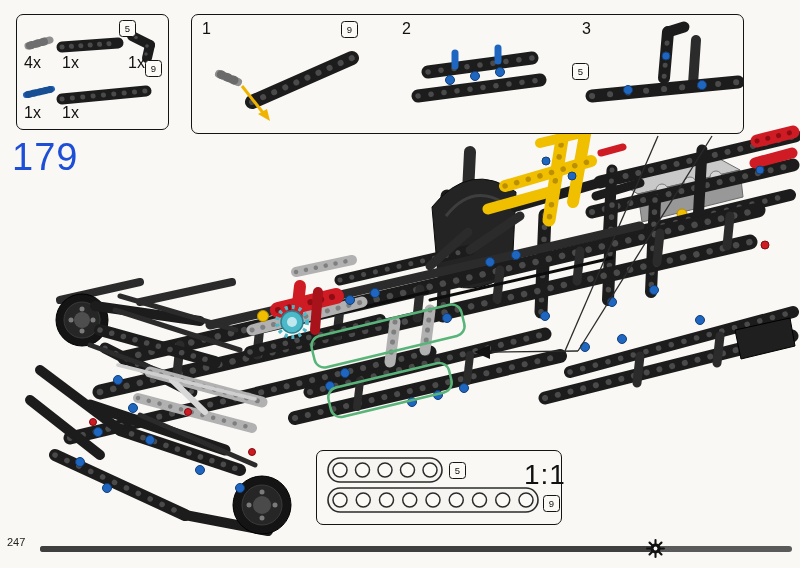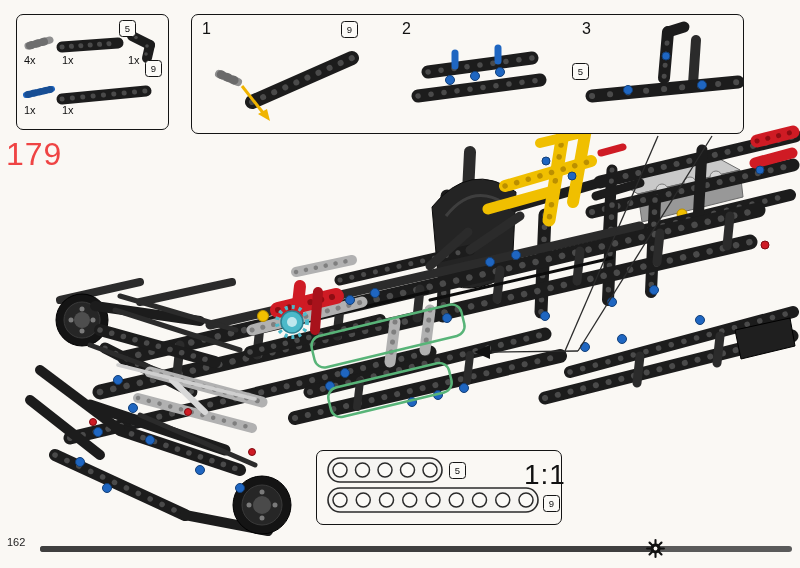--- a/index.html
+++ b/index.html
@@ -8,23 +8,23 @@
     background:#faf8f4;color:#111;
     font-family:"Liberation Sans", sans-serif;
   }
   .panel{position:absolute;border:1.4px solid #141414;border-radius:7px;background:#faf8f4;box-sizing:border-box;z-index:4}
   .ovl{position:absolute;z-index:6}
   .lbl{position:absolute;z-index:8;white-space:nowrap}
   .badge{
     position:absolute;z-index:9;width:15px;height:15px;border:1.2px solid #141414;border-radius:3.5px;
     background:#fbfaf7;font-size:9.5px;line-height:15px;text-align:center;color:#111
   }
-  .count{position:absolute;z-index:9;font-size:11px;color:#111}
+  .count{position:absolute;z-index:9;font-size:16px;color:#111}
   .stepnum{position:absolute;z-index:9;font-size:16px;color:#111}
-  #step-number{left:6px;top:136px;font-size:32px;letter-spacing:1px;color:#ef4444}
+  #step-number{left:12px;top:136px;font-size:38px;letter-spacing:1px;color:#1d4ed8}
   #scale-label{left:524px;top:459px;font-size:28px;letter-spacing:1px}
   #page-number{left:7px;top:536px;font-size:11px;color:#222}
   #progress-track{position:absolute;left:40px;top:546px;width:752px;height:6px;background:#5a5a5a;border-radius:3px;z-index:10}
   #progress-fill{position:absolute;left:0;top:0;height:6px;width:612px;background:#3f3f3f;border-radius:3px}
   #sun-marker{position:absolute;left:645px;top:538px;width:21px;height:21px;z-index:11}
   
   .b{stroke-linecap:round;fill:none}
   .k{stroke:#1c1c1c}.k2{stroke:#2b2b2b}.h{stroke:#4a4a4a}
   .gy{stroke:#b1b1b1}.gyd{stroke:#7f7f7f}.sv{stroke:#d8d8d8}
   .ye{stroke:#f0bf00}.yed{stroke:#bb8f00}
@@ -363,21 +363,21 @@
 <div class="stepnum" style="left:402px;top:20px">2</div>
 <div class="stepnum" style="left:582px;top:20px">3</div>
 
 <div class="badge" style="left:341px;top:21px">9</div>
 <div class="badge" style="left:572px;top:63px">5</div>
 
 <div class="lbl" id="scale-label">1:1</div>
 <div class="badge" style="left:449px;top:462px">5</div>
 <div class="badge" style="left:543px;top:495px">9</div>
 
-<div class="lbl" id="page-number">162</div>
+<div class="lbl" id="page-number">247</div>
 <div id="progress-track">
   <div id="progress-fill"></div>
 </div>
 <svg id="sun-marker" viewBox="0 0 20 20">
   <g stroke="#111" stroke-width="2" stroke-linecap="round">
     <line x1="10" y1="10" x2="18" y2="10"></line>
       <line x1="10" y1="10" x2="15.7" y2="15.7"></line>
     <line x1="10" y1="10" x2="10" y2="18"></line>
       <line x1="10" y1="10" x2="4.3" y2="15.7"></line>
     <line x1="10" y1="10" x2="2" y2="10"></line>

